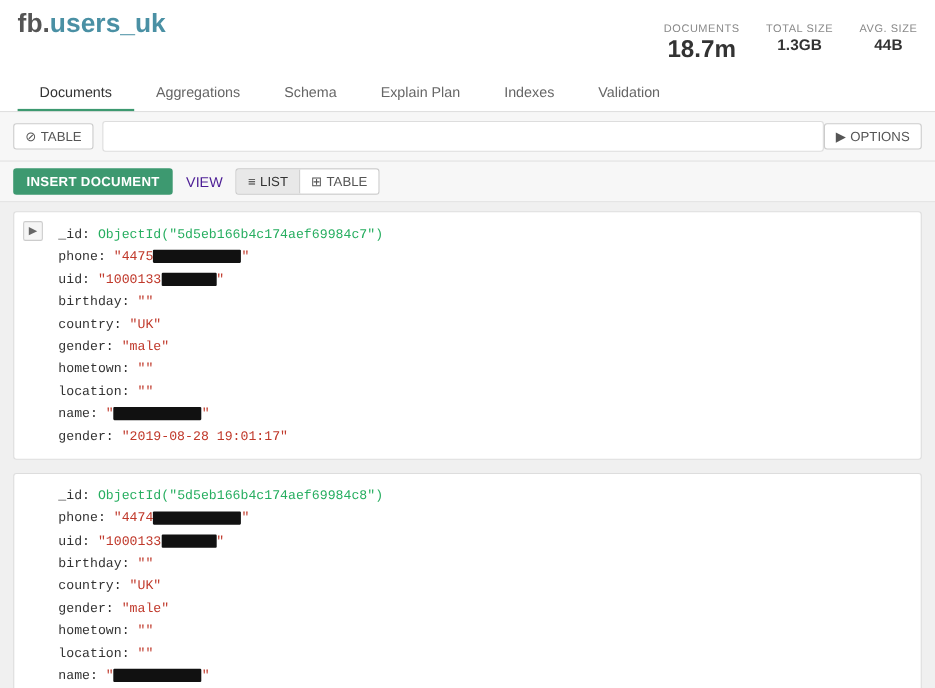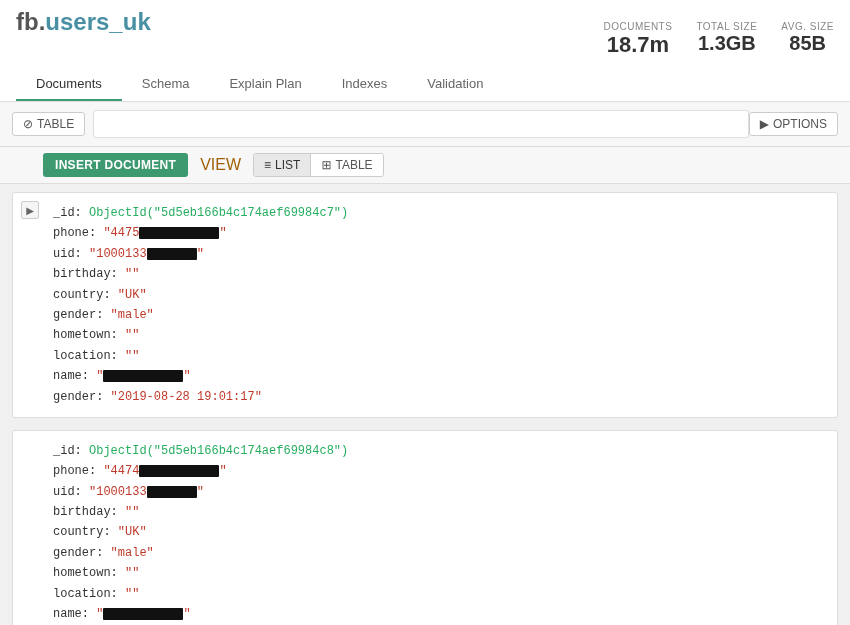--- a/index.html
+++ b/index.html
@@ -46,21 +46,21 @@
       text-transform: uppercase;
       letter-spacing: 0.5px;
       display: block;
     }
     .stat-value {
       font-size: 22px;
       font-weight: 700;
       color: #333;
     }
     .stat-value-small {
-      font-size: 20px;
+      font-size: 14px;
       font-weight: 600;
       color: #333;
     }
 
     
     .tabs {
       display: flex;
       gap: 0;
       margin-top: 4px;
     }
@@ -140,25 +140,24 @@
     .insert-btn {
       background: #3d9970;
       color: #fff;
       border: none;
       border-radius: 3px;
       padding: 5px 12px;
       font-size: 12px;
       font-weight: 600;
       cursor: pointer;
       letter-spacing: 0.3px;
-      margin-left: 31px;
     }
     .view-label {
-      font-size: 16px;
-      color: #a16207;
+      font-size: 13px;
+      color: #4c1d95;
     }
     .view-toggle {
       display: flex;
       border: 1px solid #ccc;
       border-radius: 3px;
       overflow: hidden;
     }
     .view-btn {
       padding: 4px 10px;
       font-size: 12px;
@@ -261,27 +260,28 @@
       <div class="stat-block">
         <span class="stat-label">DOCUMENTS</span>
         <span class="stat-value">18.7m</span>
       </div>
       <div class="stat-block">
         <span class="stat-label">TOTAL SIZE</span>
         <span class="stat-value-small">1.3GB</span>
       </div>
       <div class="stat-block">
         <span class="stat-label">AVG. SIZE</span>
-        <span class="stat-value-small">85B</span>
+        <span class="stat-value-small">44B</span>
       </div>
     </div>
   </div>
 
   <div class="tabs">
     <div class="tab active">Documents</div>
+    <div class="tab">Aggregations</div>
     <div class="tab">Schema</div>
     <div class="tab">Explain Plan</div>
     <div class="tab">Indexes</div>
     <div class="tab">Validation</div>
   </div>
 </div>
 
 <div class="toolbar">
   <div class="filter-bar">
     <button class="filter-btn">

